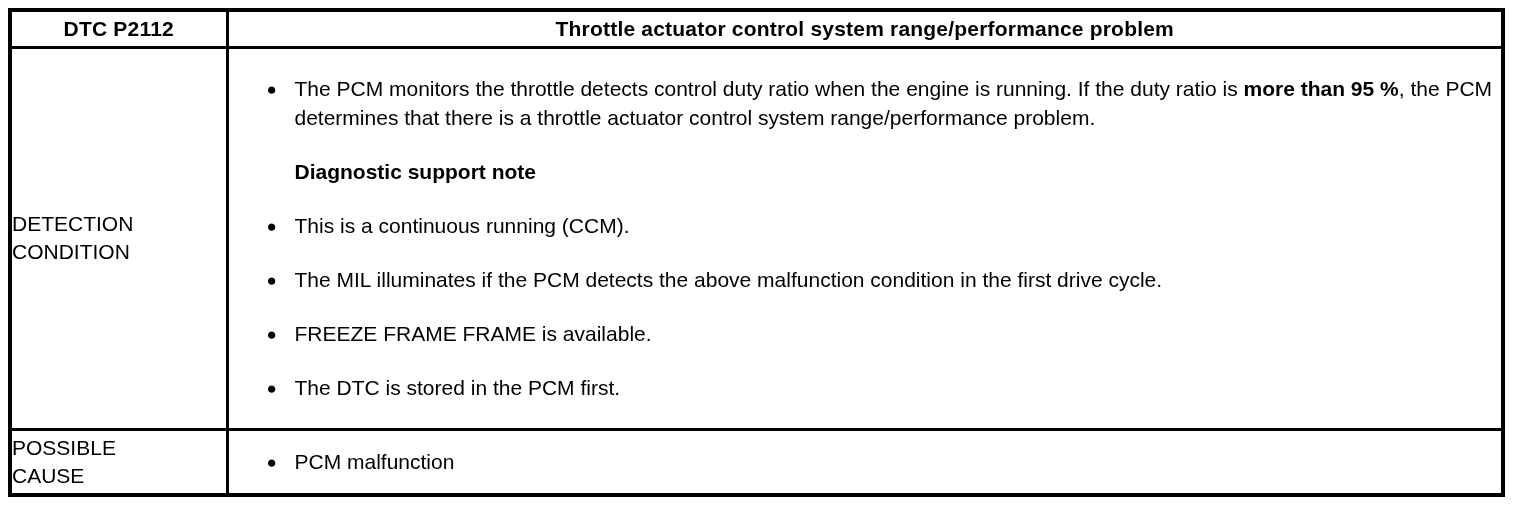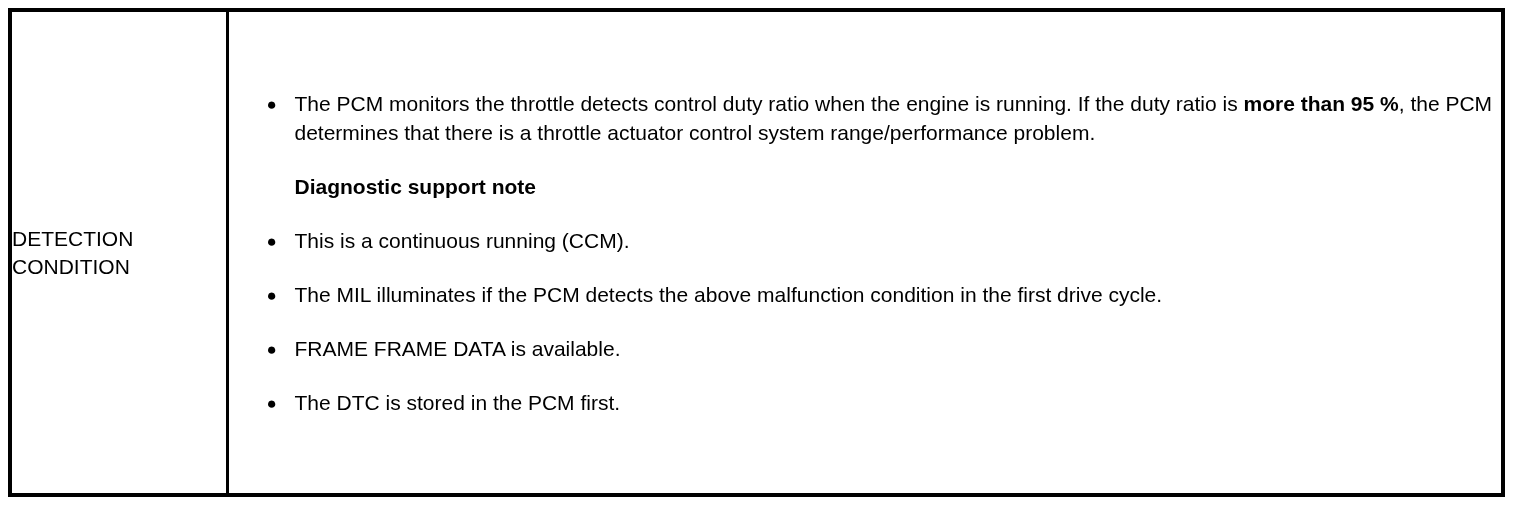--- a/index.html
+++ b/index.html
@@ -93,27 +93,38 @@
 </head>
 <body>
 
 <div class="page">
   <table class="dtc-table">
     <colgroup>
       <col class="label-col">
       <col>
     </colgroup>
     <tbody>
+        <tr class="header-row">
+      <td class="cell header-code">DTC P2112</td>
+      <td class="cell header-title">Throttle actuator control system range/performance problem</td>
+    </tr>
     <tr>
       <td class="cell row-label">DETECTION
 CONDITION</td>
       <td class="cell content-cell">
             <div class="item bullet"><span class="bullet">●</span><span><span>The PCM monitors the throttle detects control duty ratio when the engine is running. If the duty ratio is </span><b>more than 95 %</b><span>, the PCM determines that there is a throttle actuator control system range/performance problem.</span></span></div>
             <div class="item heading"><span><b>Diagnostic support note</b></span></div>
             <div class="item bullet"><span class="bullet">●</span><span><span>This is a continuous running (CCM).</span></span></div>
             <div class="item bullet"><span class="bullet">●</span><span><span>The MIL illuminates if the PCM detects the above malfunction condition in the first drive cycle.</span></span></div>
-            <div class="item bullet"><span class="bullet">●</span><span><span>FRAME FRAME DATA is available.</span></span></div>
+            <div class="item bullet"><span class="bullet">●</span><span><span>FREEZE FRAME FRAME is available.</span></span></div>
             <div class="item bullet"><span class="bullet">●</span><span><span>The DTC is stored in the PCM first.</span></span></div>
+          </td>
+    </tr>
+    <tr class="cause-row">
+      <td class="cell row-label">POSSIBLE
+CAUSE</td>
+      <td class="cell content-cell middle">
+            <div class="item bullet"><span class="bullet">●</span><span><span>PCM malfunction</span></span></div>
           </td>
     </tr>
   </tbody>
     </table>
 </div>
 
 </body></html>

